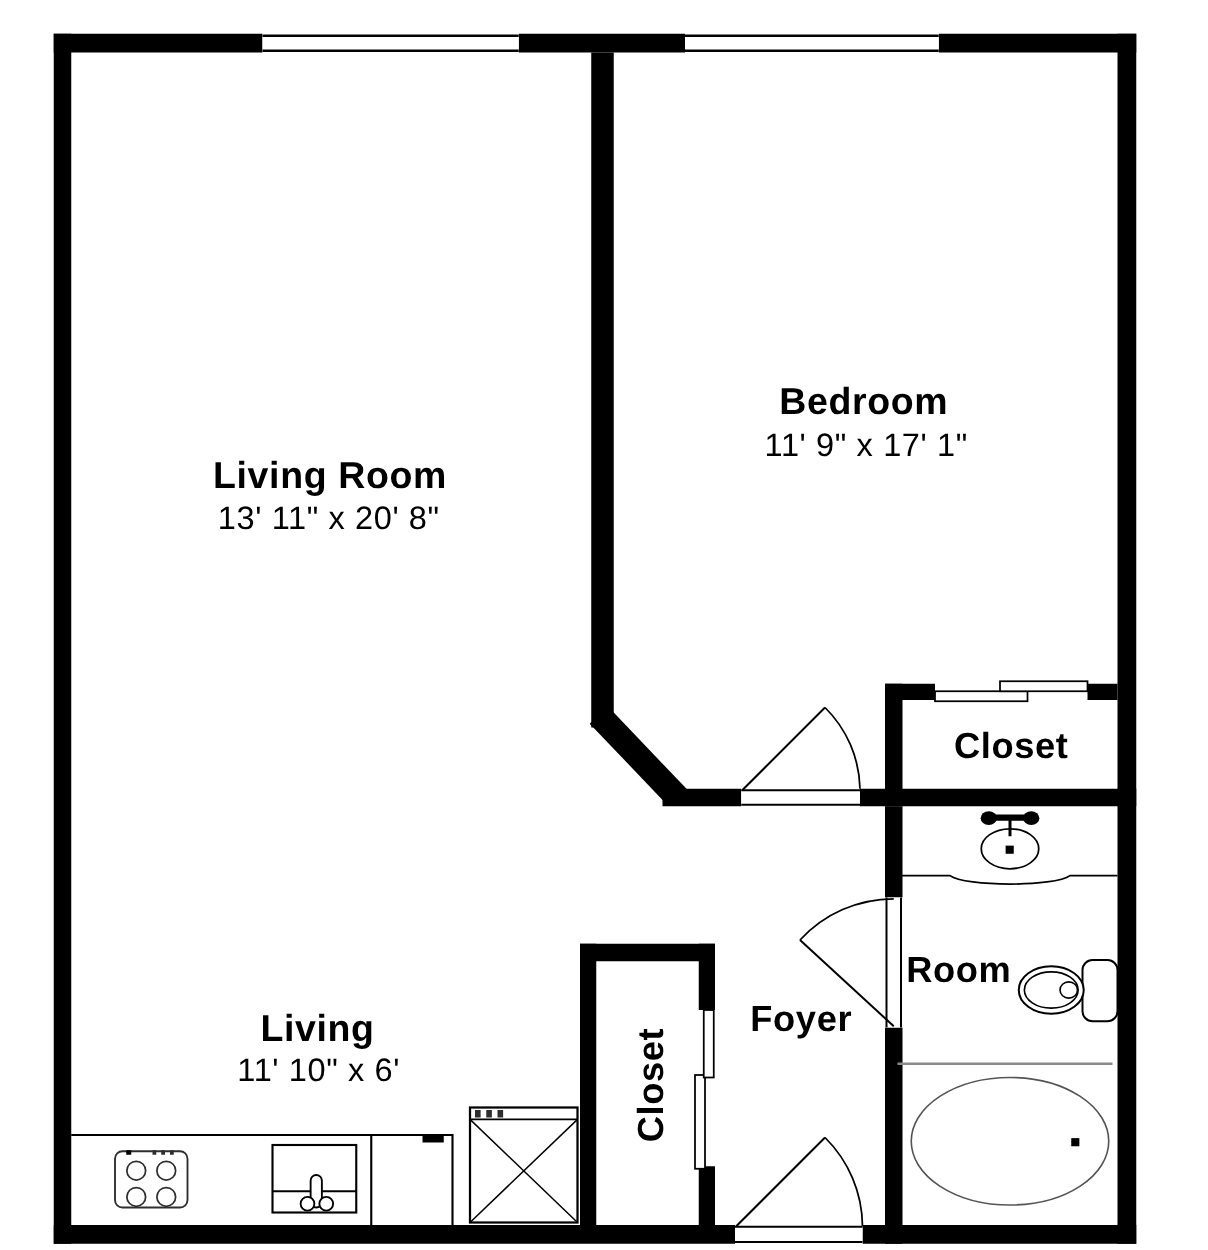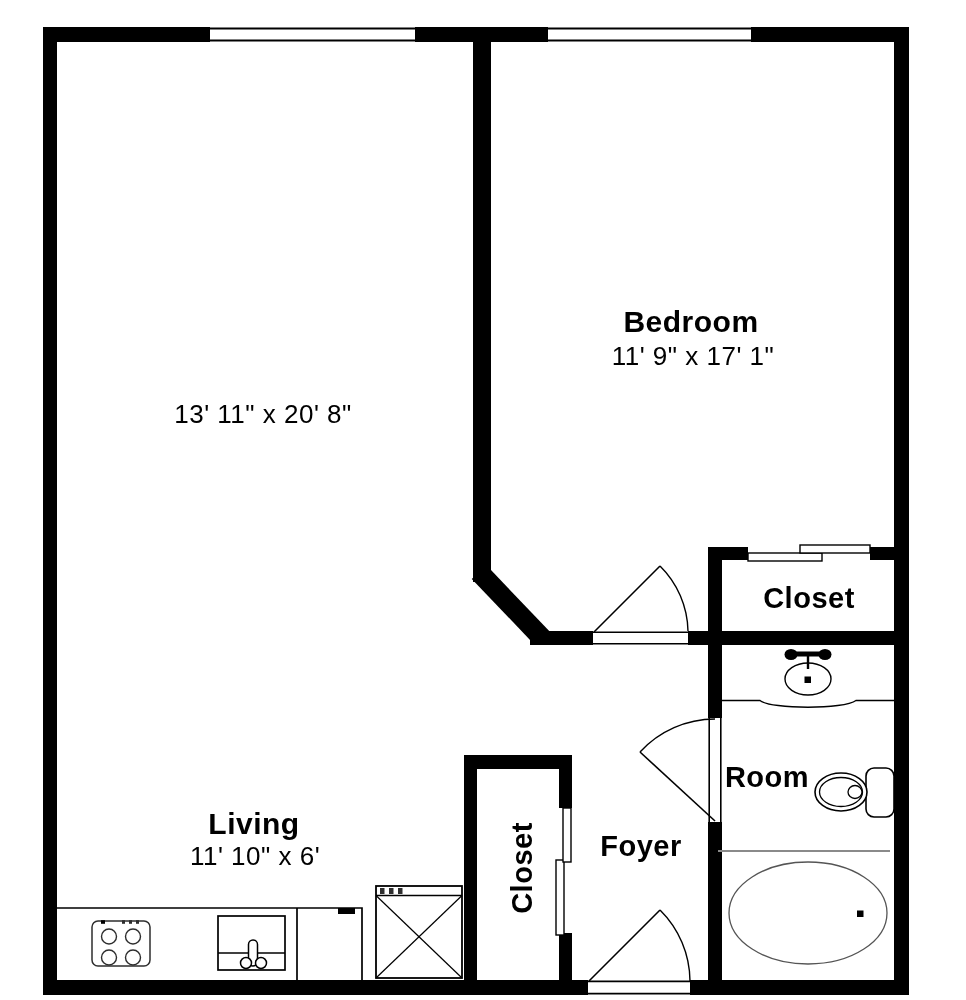--- a/index.html
+++ b/index.html
@@ -161,28 +161,29 @@
     </g>
 
     <line x1="718" y1="851" x2="890" y2="851" stroke="#8a8a8a" stroke-width="2"></line>
 
     <g>
       <ellipse cx="808" cy="913" rx="79" ry="51" fill="#ffffff" stroke="#555555" stroke-width="1.3"></ellipse>
       <rect x="857" y="910.5" width="6.5" height="6.5" fill="#000"></rect>
     </g>
   </svg>
 
+  <div class="label room-title" style="left:264px;top:381px;">Living Room</div>
   <div class="label room-dims" style="left:263px;top:414px;">13' 11" x 20' 8"</div>
 
   <div class="label room-title" style="left:691px;top:322px;">Bedroom</div>
   <div class="label room-dims" style="left:693px;top:356px;">11' 9" x 17' 1"</div>
 
   <div class="label room-title" style="left:254px;top:824px;">Living</div>
   <div class="label room-dims" style="left:255px;top:856px;">11' 10" x 6'</div>
 
   <div class="label area-title" style="left:809px;top:598px;">Closet</div>
 
   <div class="label area-title" style="left:767px;top:777px;">Room</div>
 
-  <div class="label area-title" style="left:641px;top:846px;">Foyer</div>
+  <div class="label area-title" style="left:641px;top:816px;">Foyer</div>
 
   <div class="label area-title rot90" style="left:522px;top:868px;">Closet</div>
 </div>
 
 </body></html>

